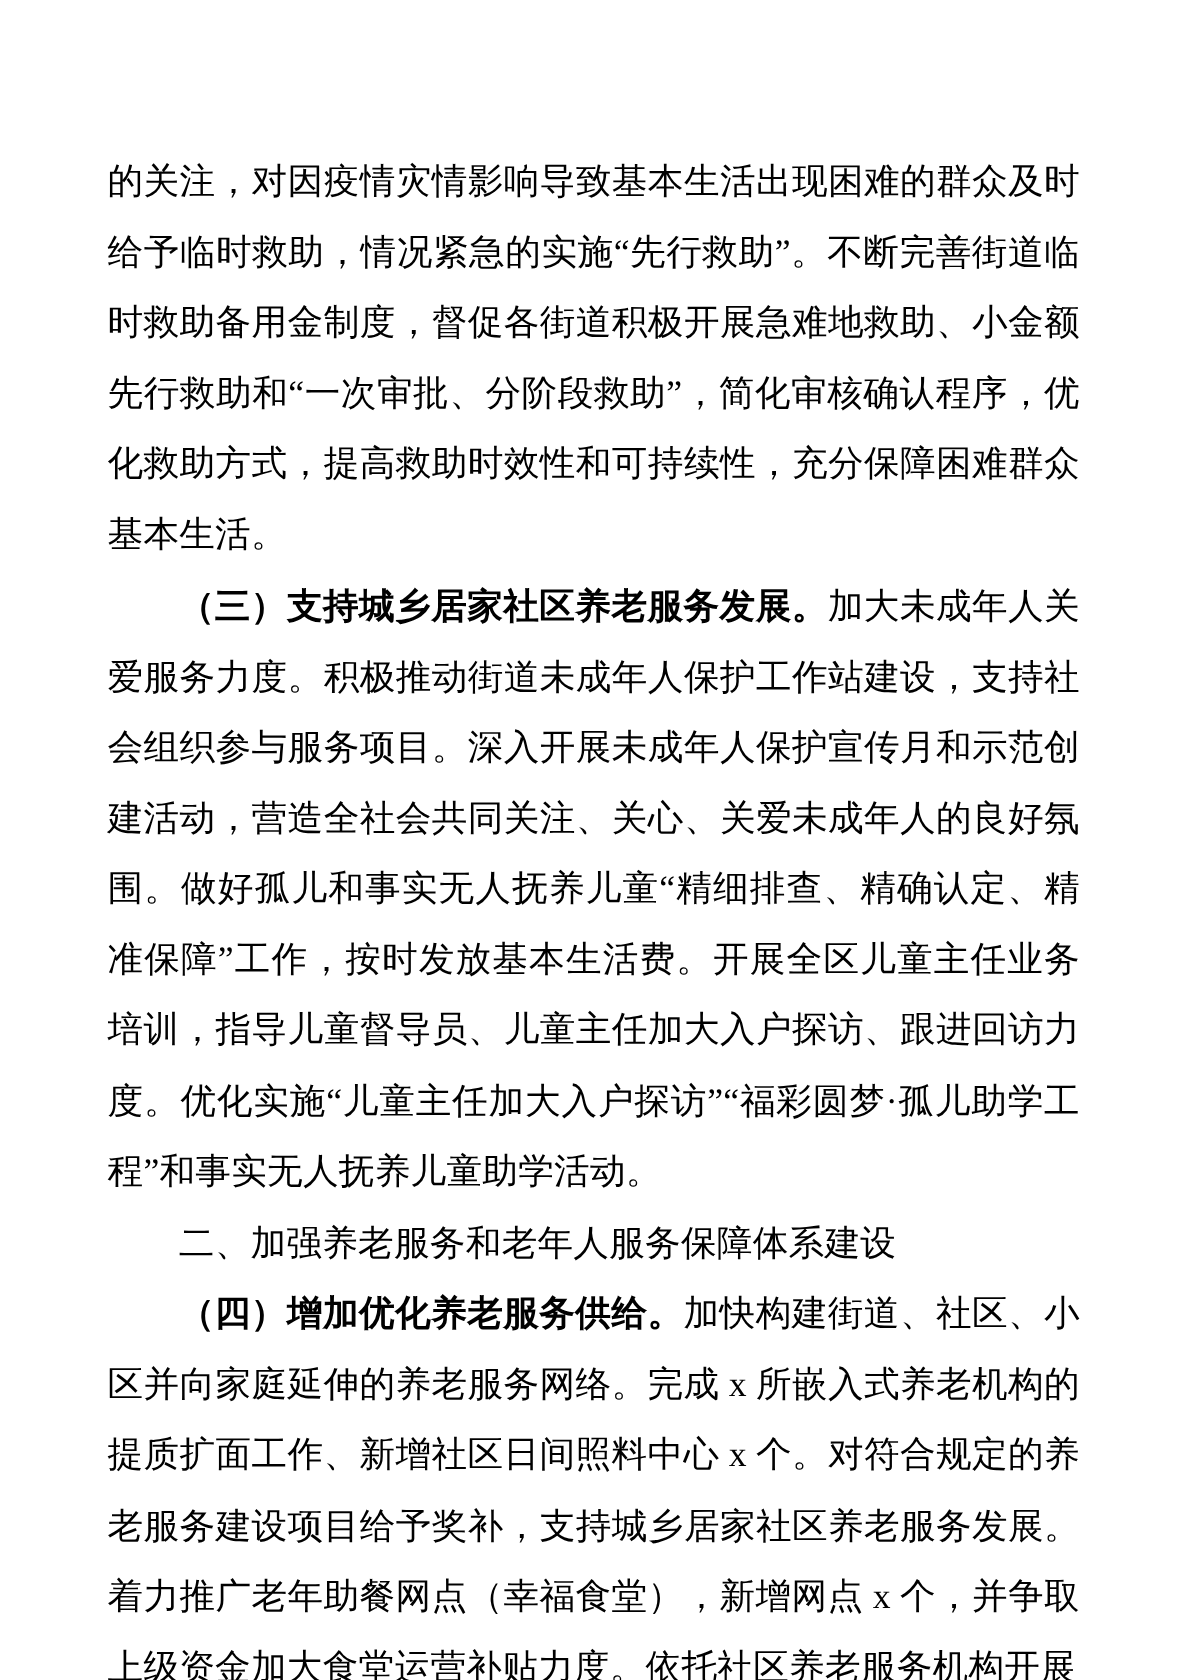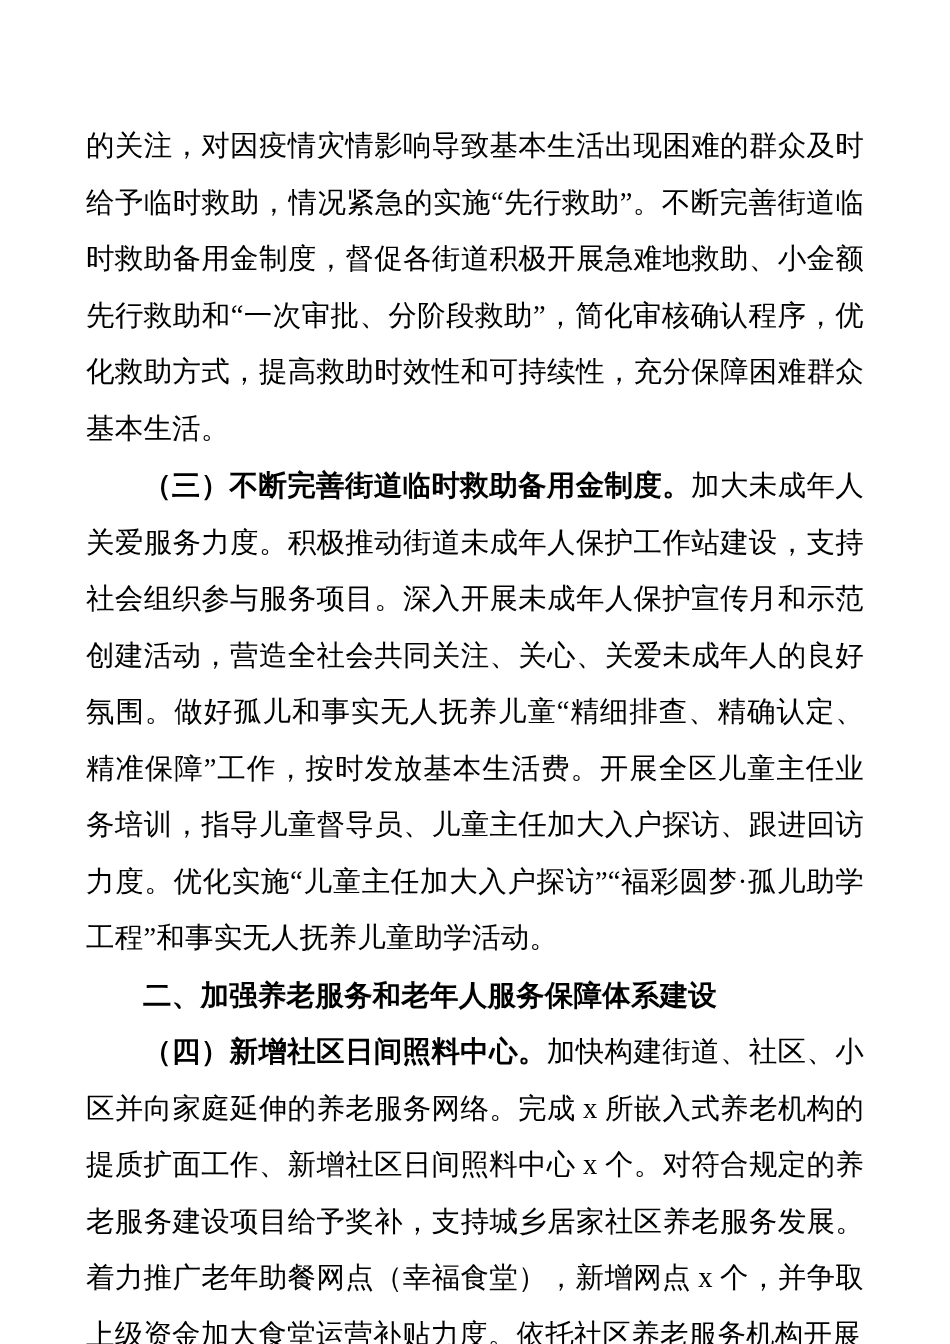--- a/index.html
+++ b/index.html
@@ -34,42 +34,42 @@
     letter-spacing: 0.2px;
     font-family: "Liberation Serif", "DejaVu Serif", serif;
   }
   p.indent {
     text-indent: 57px;
   }
   p.heading {
     margin: 0;
     font-size: 28.5px;
     line-height: 56.5px;
-    font-weight: bold;
+    font-weight: normal;
     text-indent: 57px;
     letter-spacing: 0.2px;
     font-family: "Liberation Sans", "DejaVu Sans", sans-serif;
   }
   .bold-run {
     font-weight: bold;
     font-family: "Liberation Sans", "DejaVu Sans", sans-serif;
   }
 </style>
 </head>
 <body>
 
 <div class="page">
   <div class="doc-body">
 
     <p class="para">的关注，对因疫情灾情影响导致基本生活出现困难的群众及时给予临时救助，情况紧急的实施“先行救助”。不断完善街道临时救助备用金制度，督促各街道积极开展急难地救助、小金额先行救助和“一次审批、分阶段救助”，简化审核确认程序，优化救助方式，提高救助时效性和可持续性，充分保障困难群众基本生活。</p>
 
     <p class="para indent">
-      <span class="bold-run">（三）不断完善街道临时救助备用金制度。</span><span>加大未成年人关爱服务力度。积极推动街道未成年人保护工作站建设，支持社会组织参与服务项目。深入开展未成年人保护宣传月和示范创建活动，营造全社会共同关注、关心、关爱未成年人的良好氛围。做好孤儿和事实无人抚养儿童“精细排查、精确认定、精准保障”工作，按时发放基本生活费。开展全区儿童主任业务培训，指导儿童督导员、儿童主任加大入户探访、跟进回访力度。优化实施“儿童主任加大入户探访”“福彩圆梦·孤儿助学工程”和事实无人抚养儿童助学活动。</span>
+      <span class="bold-run">（三）支持城乡居家社区养老服务发展。</span><span>加大未成年人关爱服务力度。积极推动街道未成年人保护工作站建设，支持社会组织参与服务项目。深入开展未成年人保护宣传月和示范创建活动，营造全社会共同关注、关心、关爱未成年人的良好氛围。做好孤儿和事实无人抚养儿童“精细排查、精确认定、精准保障”工作，按时发放基本生活费。开展全区儿童主任业务培训，指导儿童督导员、儿童主任加大入户探访、跟进回访力度。优化实施“儿童主任加大入户探访”“福彩圆梦·孤儿助学工程”和事实无人抚养儿童助学活动。</span>
     </p>
 
     <p class="heading">二、加强养老服务和老年人服务保障体系建设</p>
 
     <p class="para indent">
-      <span class="bold-run">（四）新增社区日间照料中心。</span><span>加快构建街道、社区、小区并向家庭延伸的养老服务网络。完成 x 所嵌入式养老机构的提质扩面工作、新增社区日间照料中心 x 个。对符合规定的养老服务建设项目给予奖补，支持城乡居家社区养老服务发展。着力推广老年助餐网点（幸福食堂），新增网点 x 个，并争取上级资金加大食堂运营补贴力度。依托社区养老服务机构开展</span>
+      <span class="bold-run">（四）增加优化养老服务供给。</span><span>加快构建街道、社区、小区并向家庭延伸的养老服务网络。完成 x 所嵌入式养老机构的提质扩面工作、新增社区日间照料中心 x 个。对符合规定的养老服务建设项目给予奖补，支持城乡居家社区养老服务发展。着力推广老年助餐网点（幸福食堂），新增网点 x 个，并争取上级资金加大食堂运营补贴力度。依托社区养老服务机构开展</span>
     </p>
 
   </div>
 </div>
 
 </body></html>

